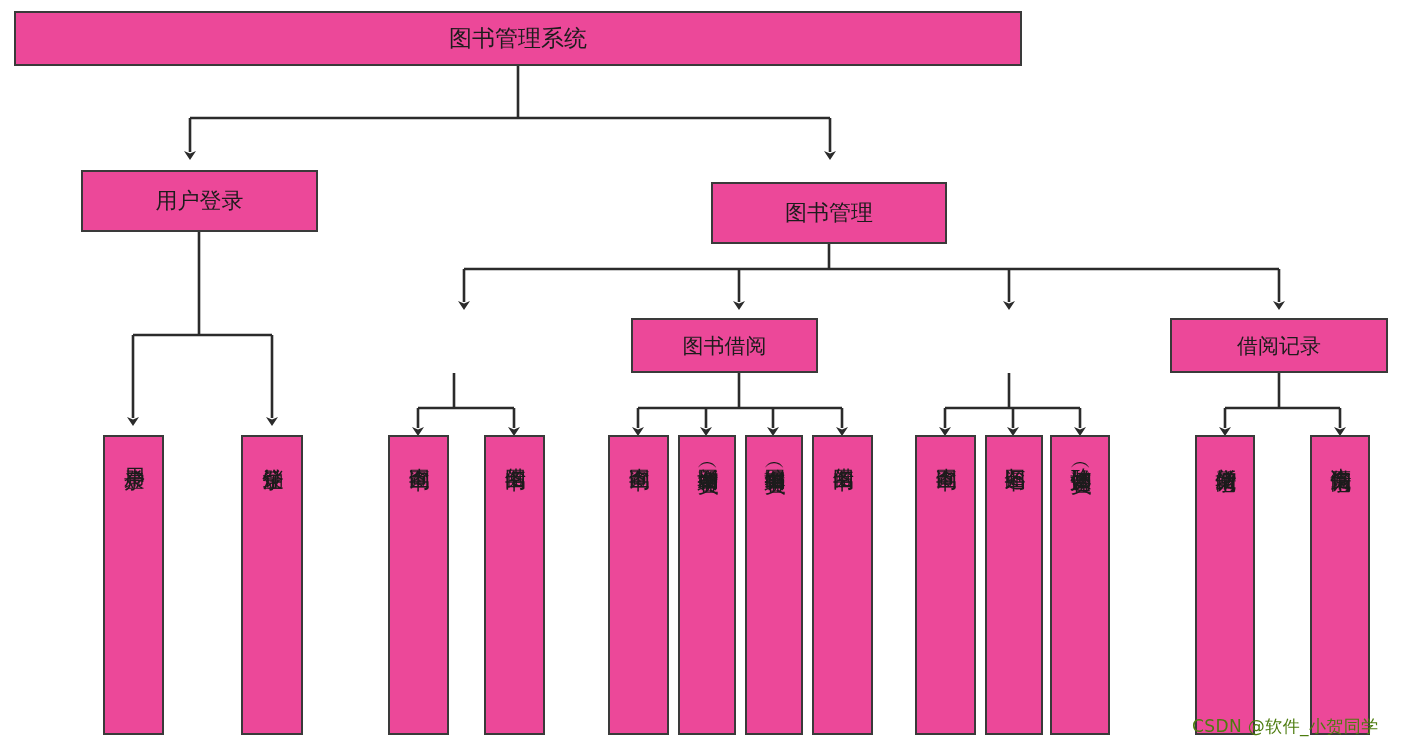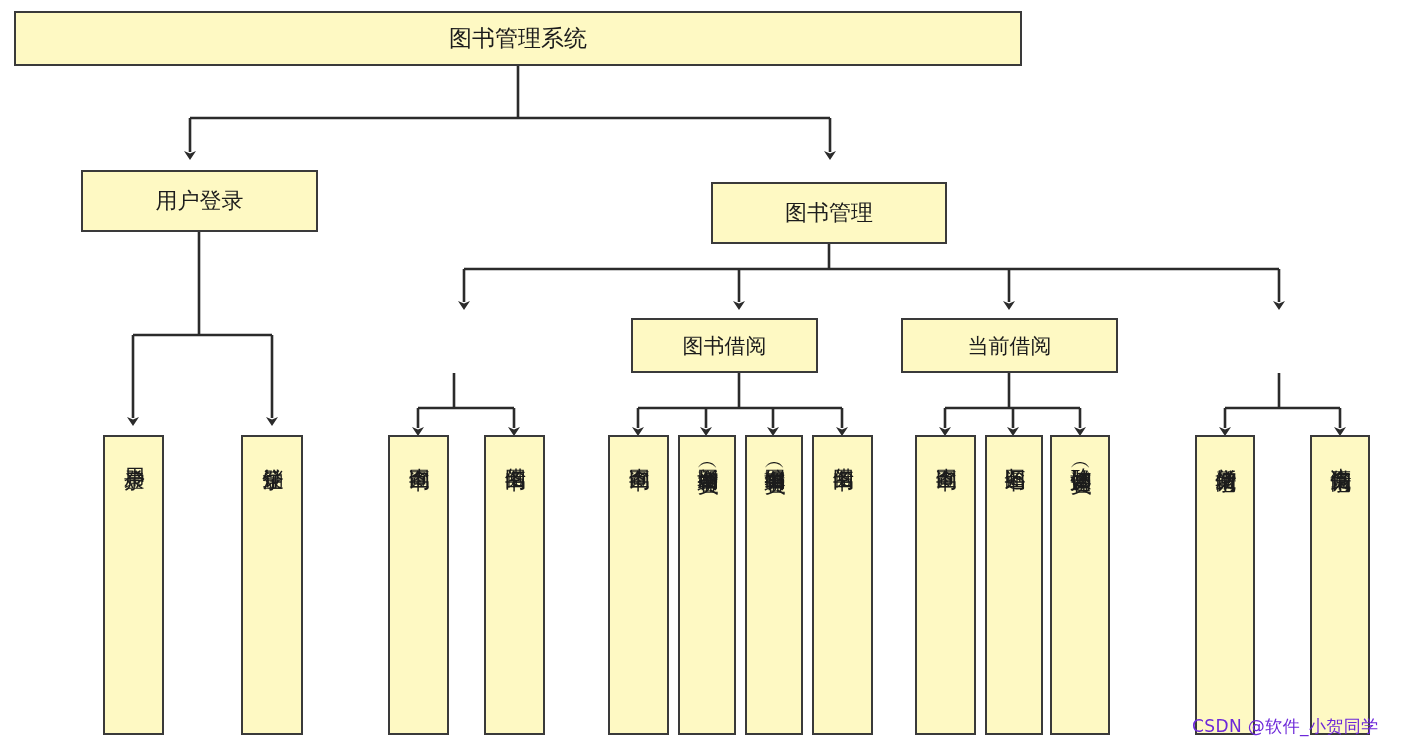--- a/index.html
+++ b/index.html
@@ -21,21 +21,21 @@
     position: absolute;
     left: 0;
     top: 0;
     width: 1405px;
     height: 747px;
     pointer-events: none;
   }
   .node {
     position: absolute;
     box-sizing: border-box;
-    background: #fef9c3;
+    background: #ec4899;
     border: 2px solid #3a3a3a;
     display: flex;
     align-items: center;
     justify-content: center;
     color: #1c1c1c;
   }
   .node.root {
     font-size: 23px;
   }
   .node.level1 {
@@ -58,21 +58,21 @@
     display: block;
   }
   .node .hlabel {
     white-space: nowrap;
   }
   #watermark {
     position: absolute;
     left: 1192px;
     top: 715px;
     font-size: 17px;
-    color: #6d28d9;
+    color: #4d7c0f;
     white-space: nowrap;
     letter-spacing: 0.4px;
   }
 </style>
 </head>
 <body>
 
 <div id="diagram-root">
 
   <svg id="connector-layer" viewBox="0 0 1405 747" width="1405" height="747" aria-hidden="true">
@@ -134,22 +134,22 @@
   <div class="node level1" style="left:81px; top:170px; width:237px; height:62px;">
     <span class="hlabel">用户登录</span>
   </div>
   <div class="node level1" style="left:711px; top:182px; width:236px; height:62px;">
     <span class="hlabel">图书管理</span>
   </div>
 
   <div class="node level2" style="left:631px; top:318px; width:187px; height:55px;">
     <span class="hlabel">图书借阅</span>
   </div>
-  <div class="node level2" style="left:901px; top:318px; width:217px; height:55px;">
-    <span class="hlabel">当前借阅</span>
+  <div class="node level2" style="left:1170px; top:318px; width:218px; height:55px;">
+    <span class="hlabel">借阅记录</span>
   </div>
 
   <div class="node leaf" style="left:103px; top:435px; width:61px; height:300px;">
     <span class="vlabel">用户登录</span>
   </div>
   <div class="node leaf" style="left:241px; top:435px; width:62px; height:300px;">
     <span class="vlabel">注销登录</span>
   </div>
 
   <div class="node leaf" style="left:388px; top:435px; width:61px; height:300px;">

